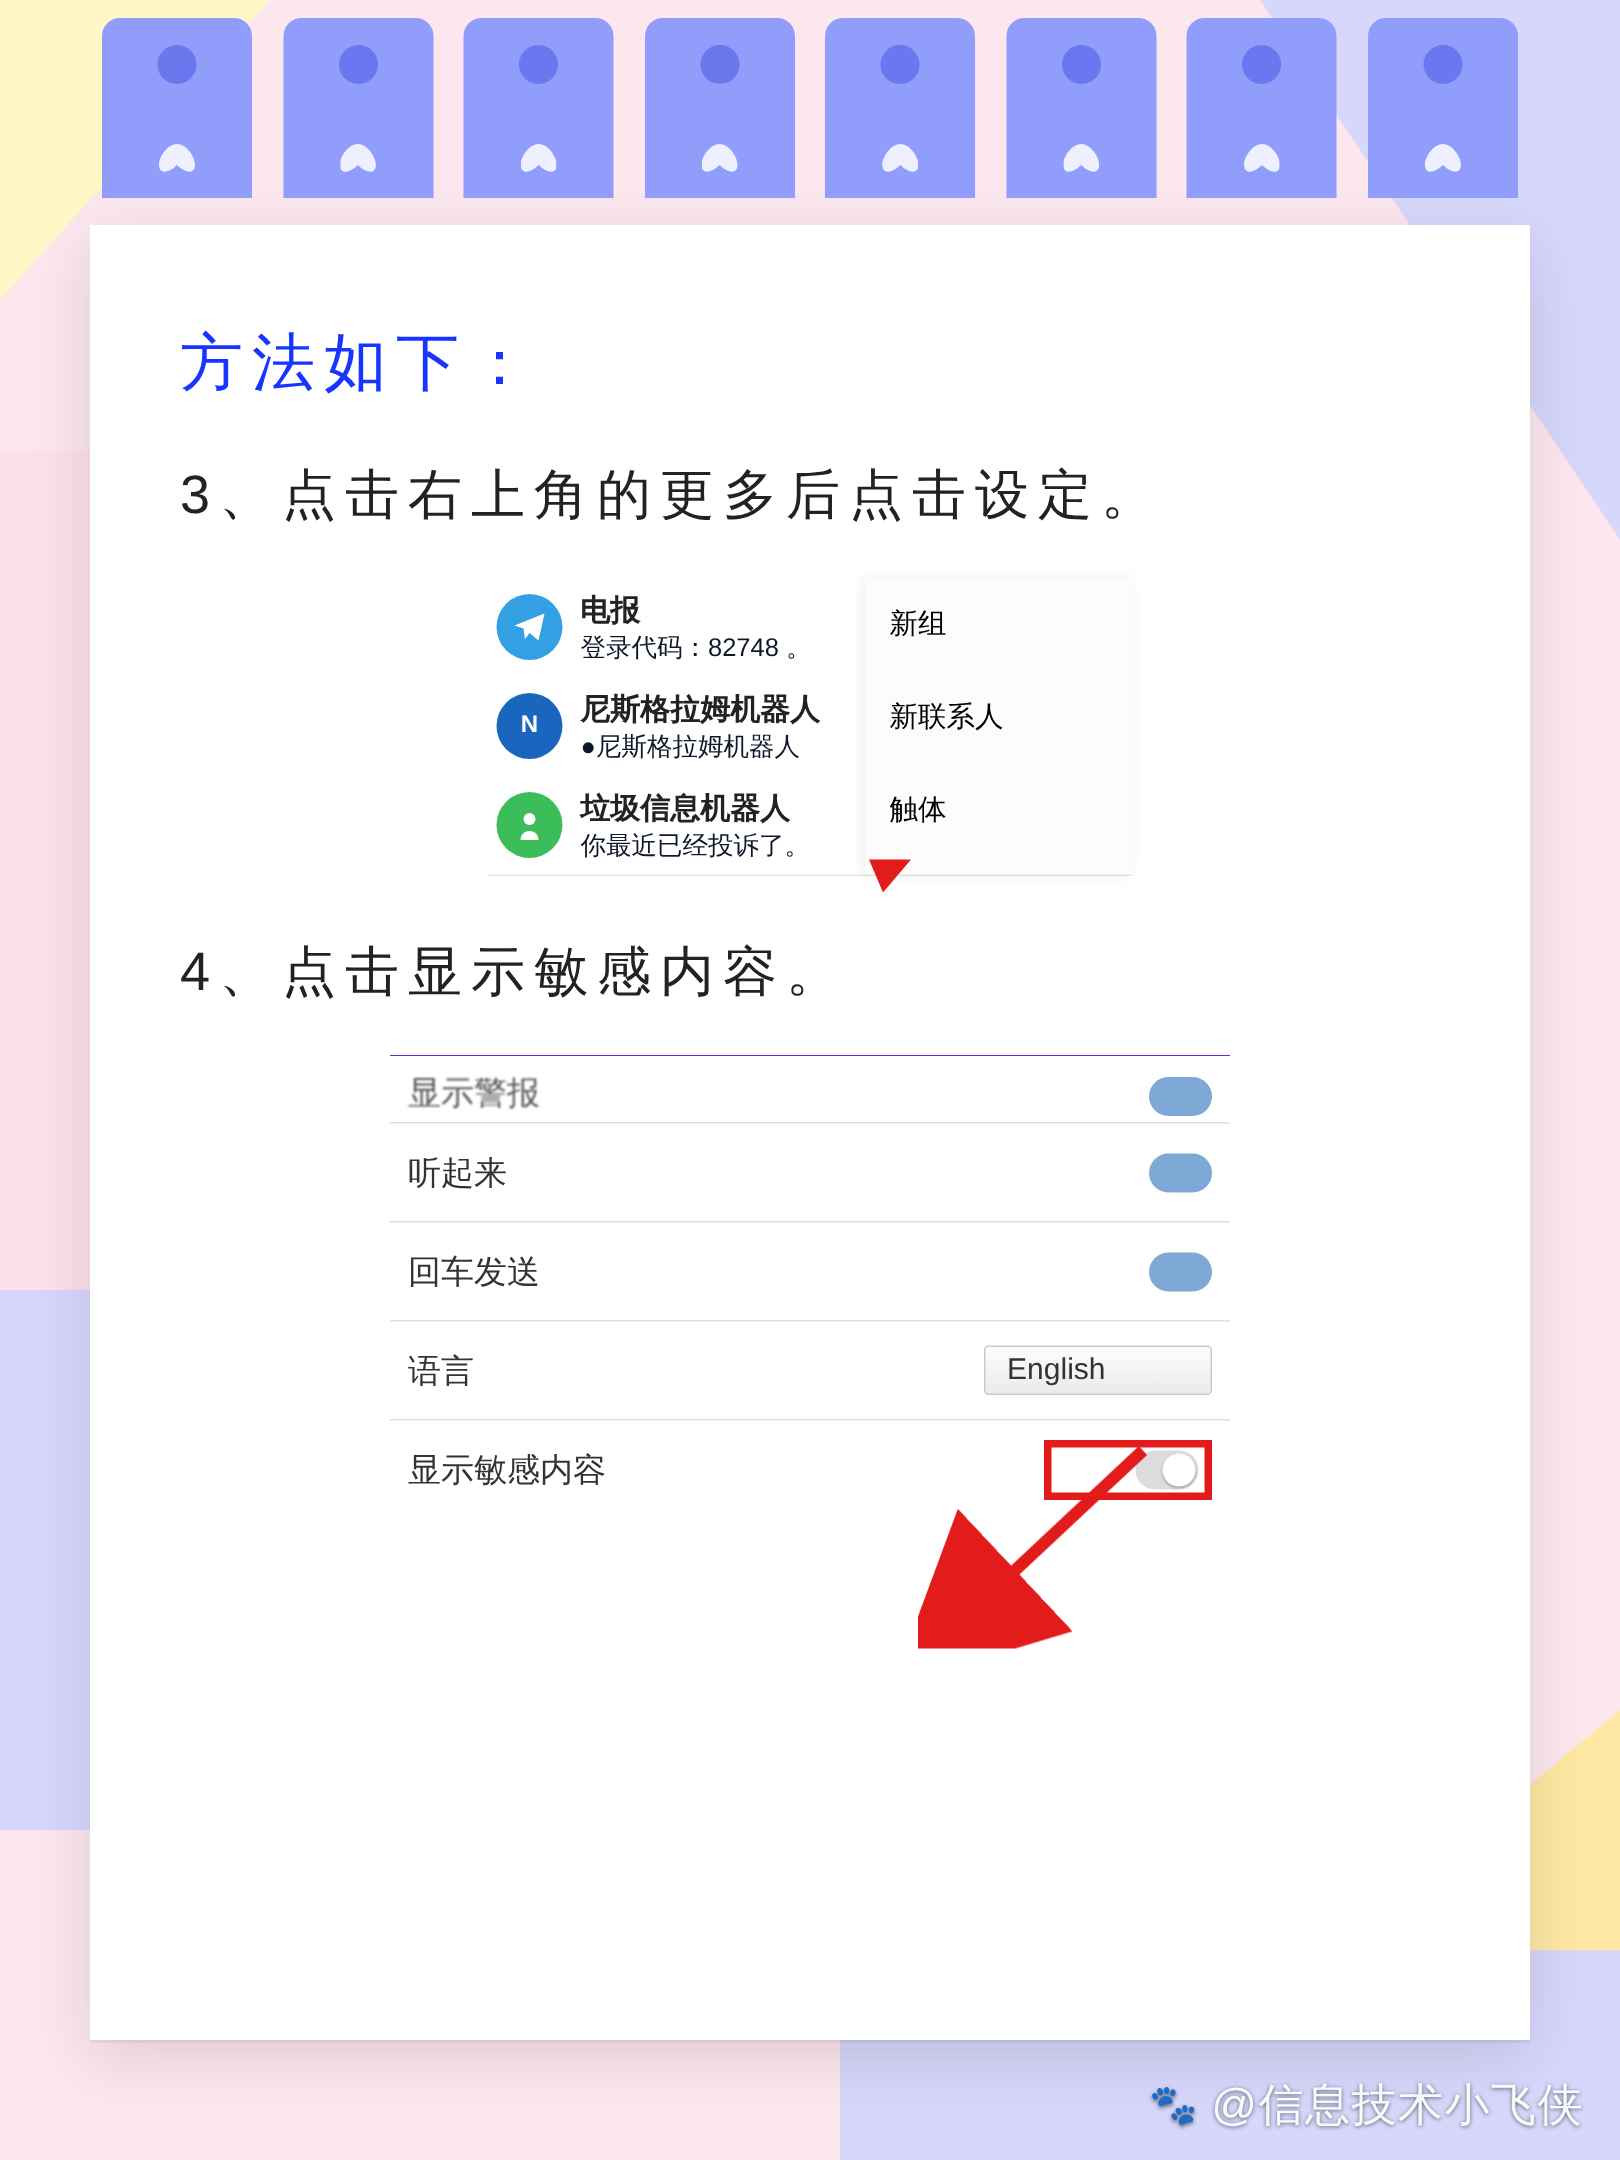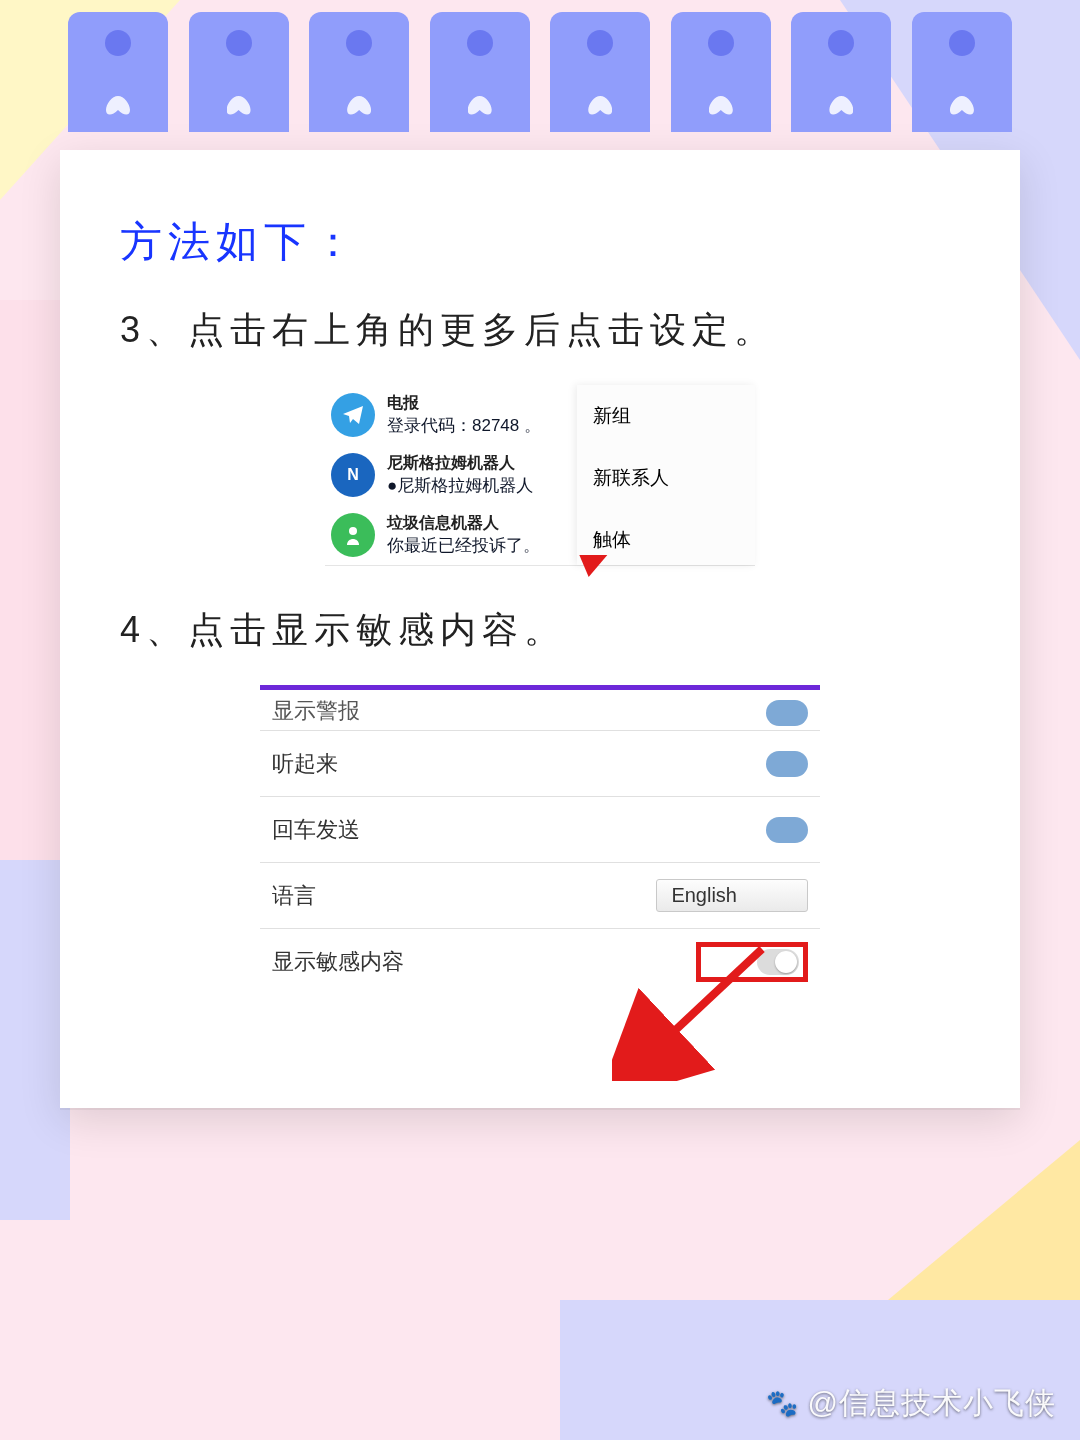--- a/index.html
+++ b/index.html
@@ -12,21 +12,21 @@
   .bg-tr { top:0; right:0; width:240px; height:360px; background:#d6d7fb; clip-path: polygon(0 0,100% 0,100% 100%); }
   .bg-left { top:300px; left:0; width:70px; height:600px; background:#fde0ea; }
   .bg-left2 { top:860px; left:0; width:70px; height:360px; background:#d6d7fb; }
   .bg-br1 { bottom:0; right:0; width:360px; height:300px; background:#ffe8a3; clip-path: polygon(100% 0,100% 100%,0 100%); }
   .bg-br2 { bottom:0; right:0; width:520px; height:140px; background:#d6d7fb; }
 
   
   .paper {
     position: absolute; z-index: 2;
     left: 60px; top: 150px;
-    width: 960px; height: 958px;
+    width: 960px; height: 1210px;
     background: #fff;
     box-shadow: 0 12px 40px rgba(0,0,0,.12), 0 2px 0 rgba(0,0,0,.05);
     padding: 64px 60px 0 60px;
   }
 
   
   .binding {
     position: absolute; z-index: 3;
     left: 48px; right: 48px; top: 12px;
     height: 160px;
@@ -73,21 +73,21 @@
     border-bottom: 1px solid #e5e5e5;
     filter: blur(.3px);
     position: relative;
   }
   .chat-row { display:flex; align-items:center; gap:12px; padding:8px 6px; overflow:hidden; white-space:nowrap; position:relative; }
   .avatar { width:44px; height:44px; border-radius:50%; flex:0 0 44px; display:flex; align-items:center; justify-content:center; color:#fff; font-weight:600; }
   .av-blue { background:#34a0e4; }
   .av-navy { background:#1a66bf; }
   .av-green { background:#3bbd5a; }
   .chat-col { display:flex; flex-direction:column; }
-  .chat-name { font-size:16px; color:#222; font-weight:600; }
+  .chat-name { font-size:20px; color:#222; font-weight:600; }
   .chat-sub { font-size:17px; color:#0f172a; }
   .menu-panel {
     position:absolute; right:0; top:0; bottom:0;
     width:178px; background:#fcfcfc;
     box-shadow: -2px 0 8px rgba(0,0,0,.08);
     display:flex; flex-direction:column;
     z-index:2;
   }
   .menu-item { padding:18px 16px; font-size:19px; color:#000000; }
   .menu-item.highlight { border:4px solid #e21b1b; }
@@ -107,21 +107,21 @@
     width: 560px;
     margin: 26px auto 0 auto;
     filter: blur(.3px);
     position: relative;
   }
   .set-row {
     display:flex; align-items:center; justify-content:space-between;
     height:66px; padding:0 12px;
     border-bottom:1px solid #e0e0e0;
   }
-  .set-row.truncated-top { height:46px; border-top:5px solid #6d28d9; align-items:flex-end; padding-bottom:4px; }
+  .set-row.truncated-top { height:46px; border-top:1px solid #6d28d9; align-items:flex-end; padding-bottom:4px; }
   .set-label { font-size:22px; color:#333; }
   .set-label.faded { color:#555; filter: blur(.6px); }
   .toggle {
     width:42px; height:26px; border-radius:14px; background:#7ea9d6;
     position:relative;
     filter: blur(.3px);
   }
   .toggle.off { background:#dcdcdc; }
   .toggle.off::after {
     content:""; position:absolute; right:2px; top:2px;

